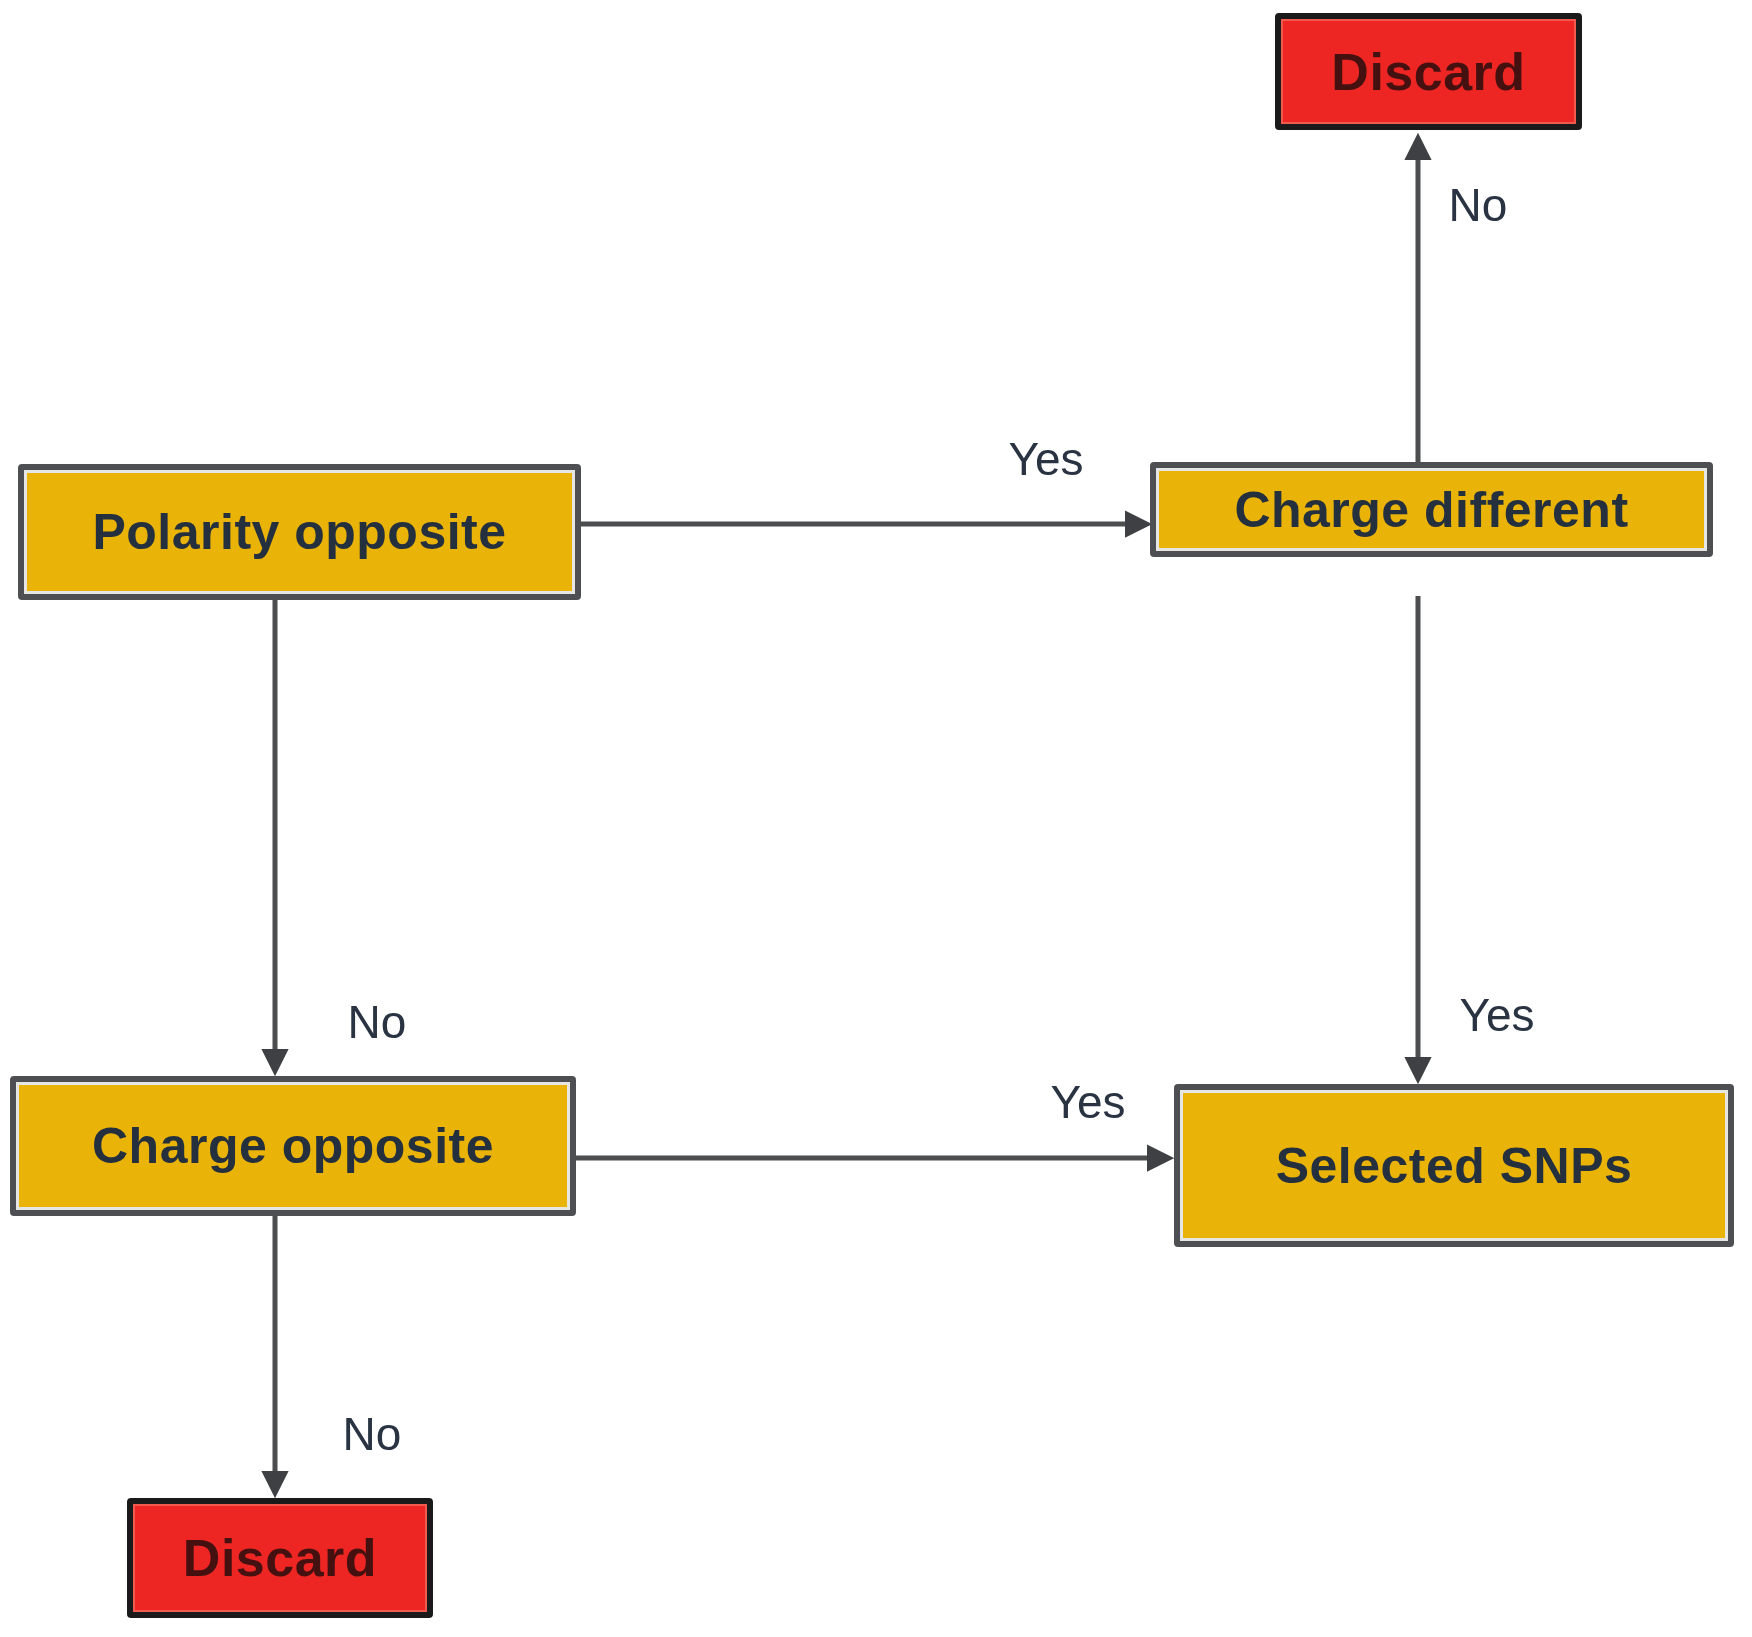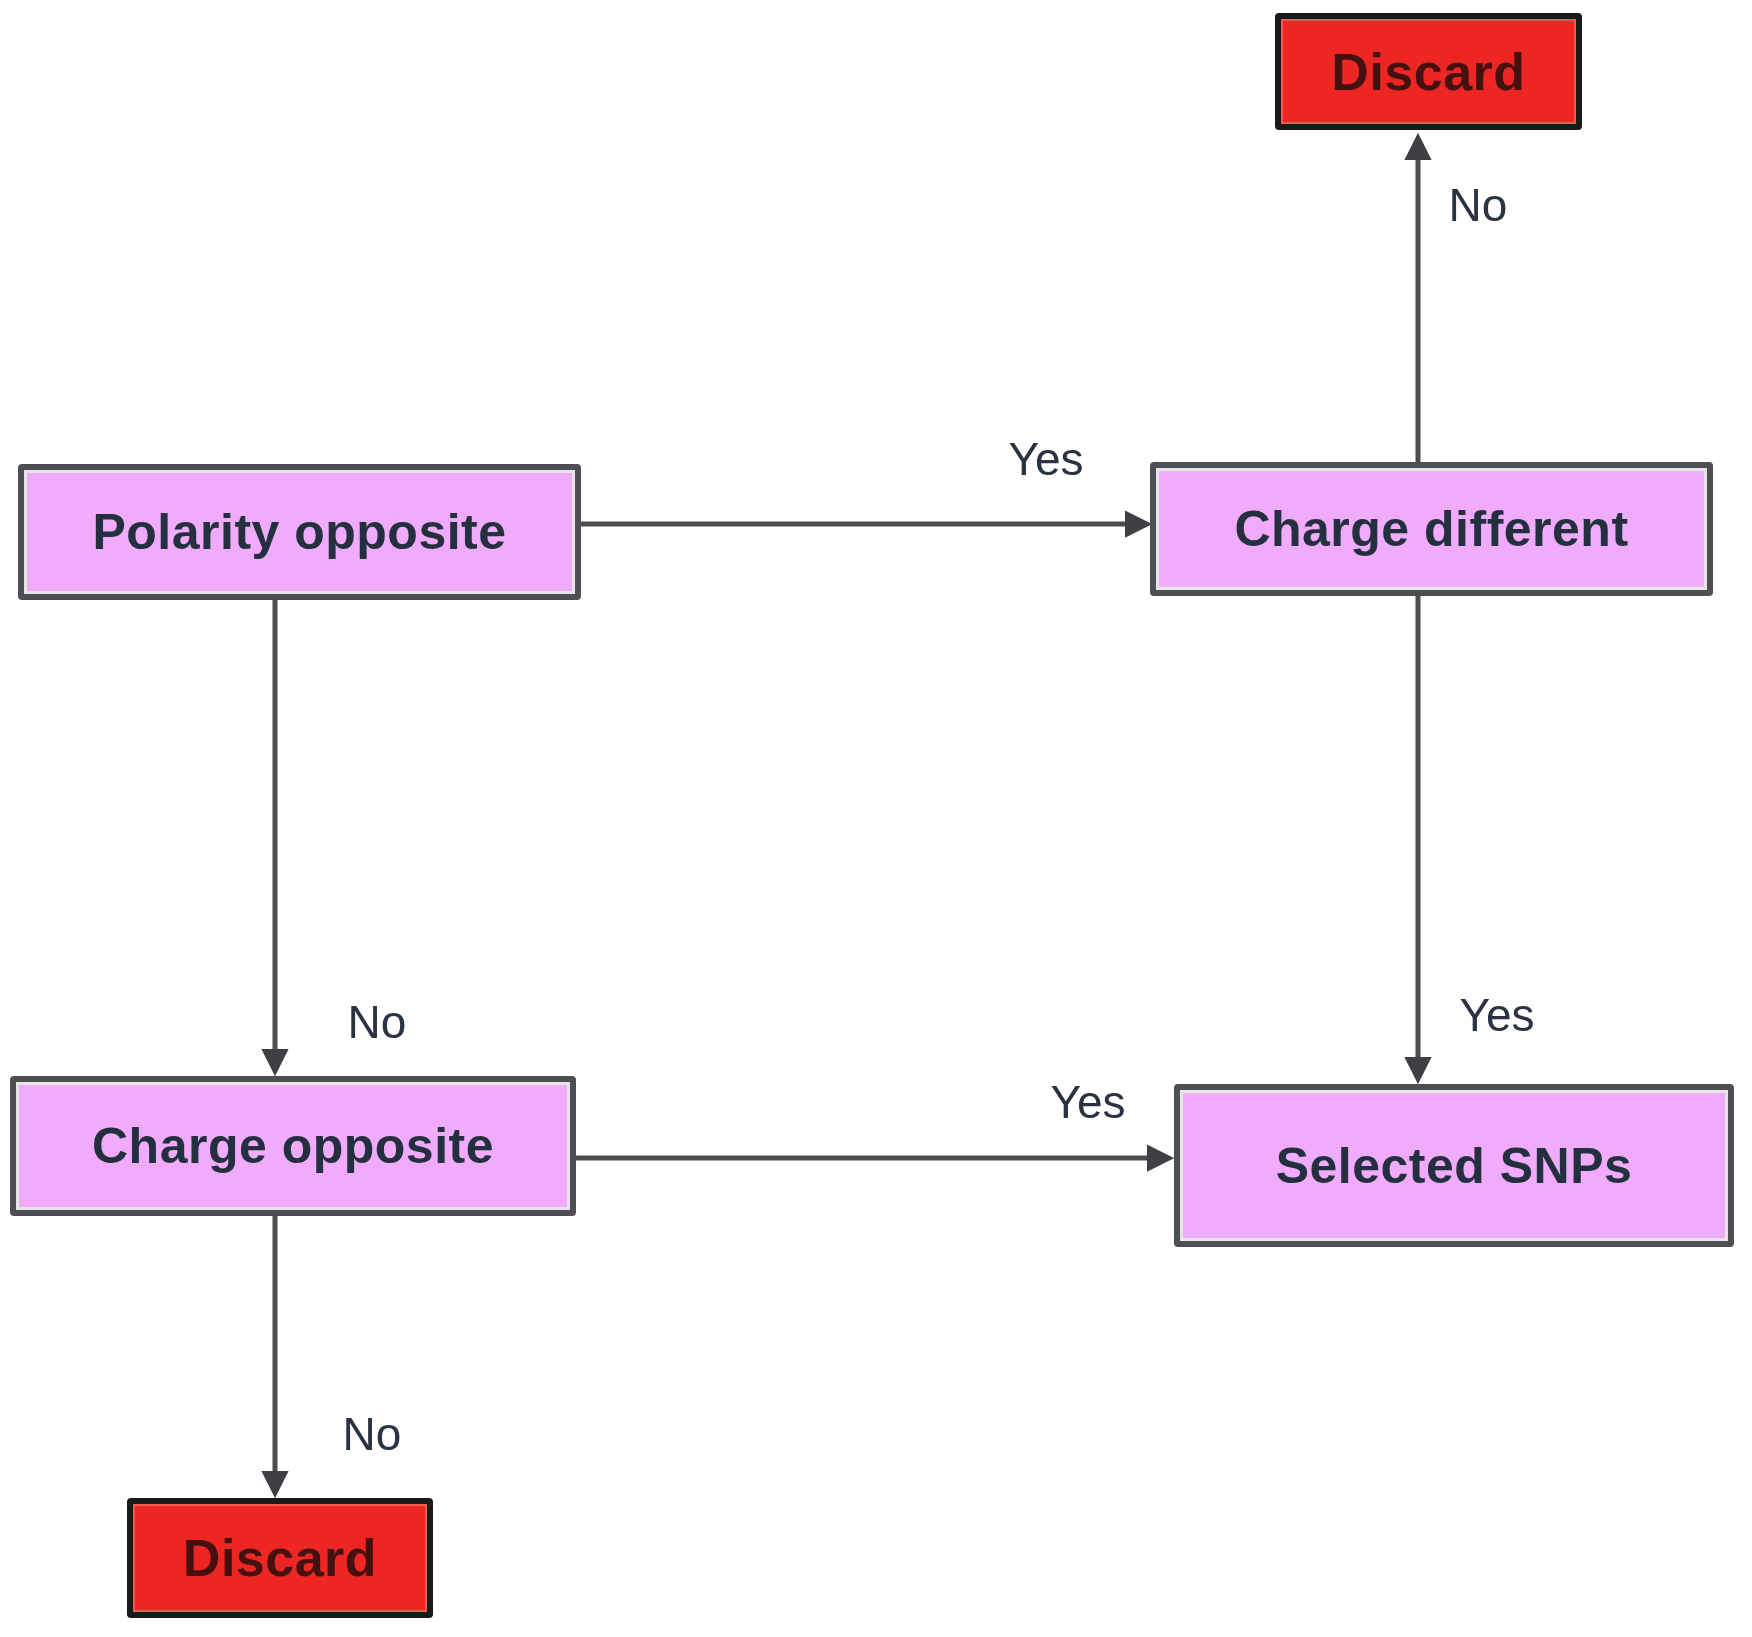--- a/index.html
+++ b/index.html
@@ -27,38 +27,38 @@
     position: absolute;
     box-sizing: border-box;
     display: flex;
     align-items: center;
     justify-content: center;
     text-align: center;
     font-weight: bold;
     letter-spacing: 0.5px;
   }
   .node.gray {
-    background: #f0abfc;
+    background: #eab308;
     border: 6px solid #4d4f52;
     border-radius: 4px;
     color: #25303f;
     font-size: 50px;
     box-shadow: inset 0 0 0 3px #e6e6e4;
   }
   .node.red {
     background: #ee2623;
     border: 6px solid #1a1a1a;
     border-radius: 4px;
     color: #441110;
     font-size: 52px;
     box-shadow: inset 0 0 0 2px #f25a50;
   }
   
   #node-polarity-opposite { left: 18px;   top: 464px;  width: 563px; height: 136px; }
-  #node-charge-different  { left: 1150px; top: 462px;  width: 563px; height: 134px; }
+  #node-charge-different  { left: 1150px; top: 462px;  width: 563px; height: 95px; }
   #node-discard-top       { left: 1275px; top: 13px;   width: 307px; height: 117px; }
   #node-charge-opposite   { left: 10px;   top: 1076px; width: 566px; height: 140px; }
   #node-selected-snps     { left: 1174px; top: 1084px; width: 560px; height: 163px; }
   #node-discard-bottom    { left: 127px;  top: 1498px; width: 306px; height: 120px; }
 
   .edge-label {
     position: absolute;
     transform: translate(-50%, -50%);
     font-weight: normal;
     font-size: 46px;

